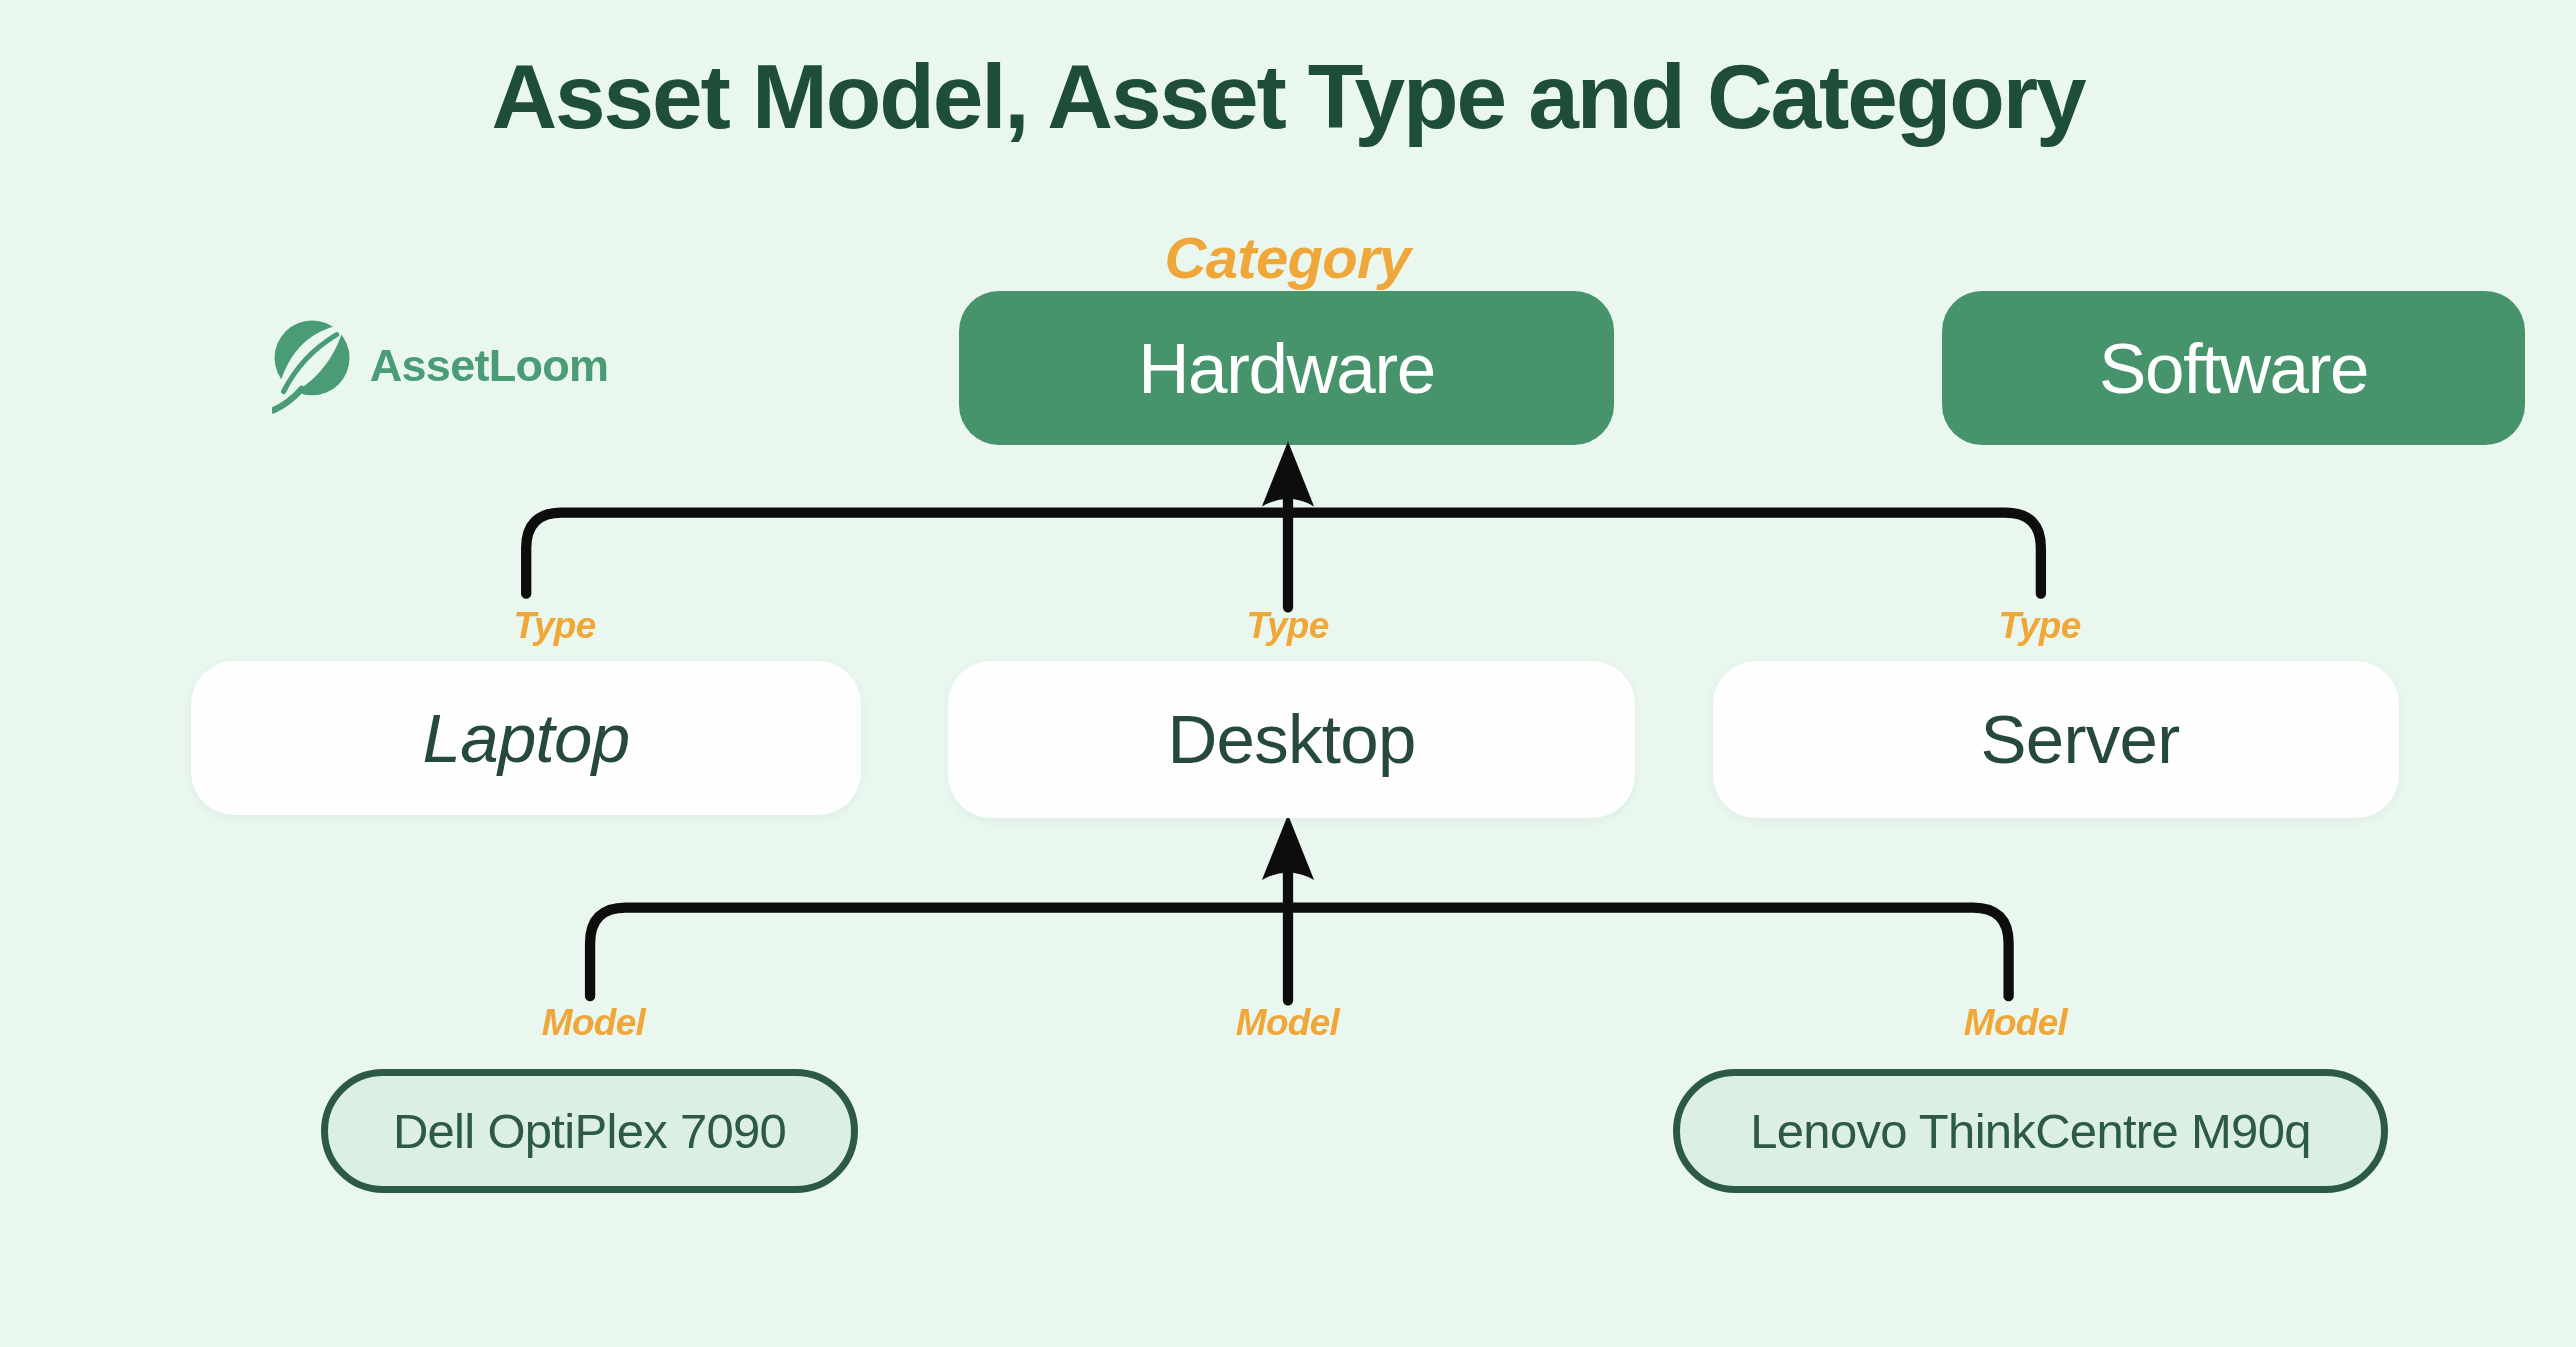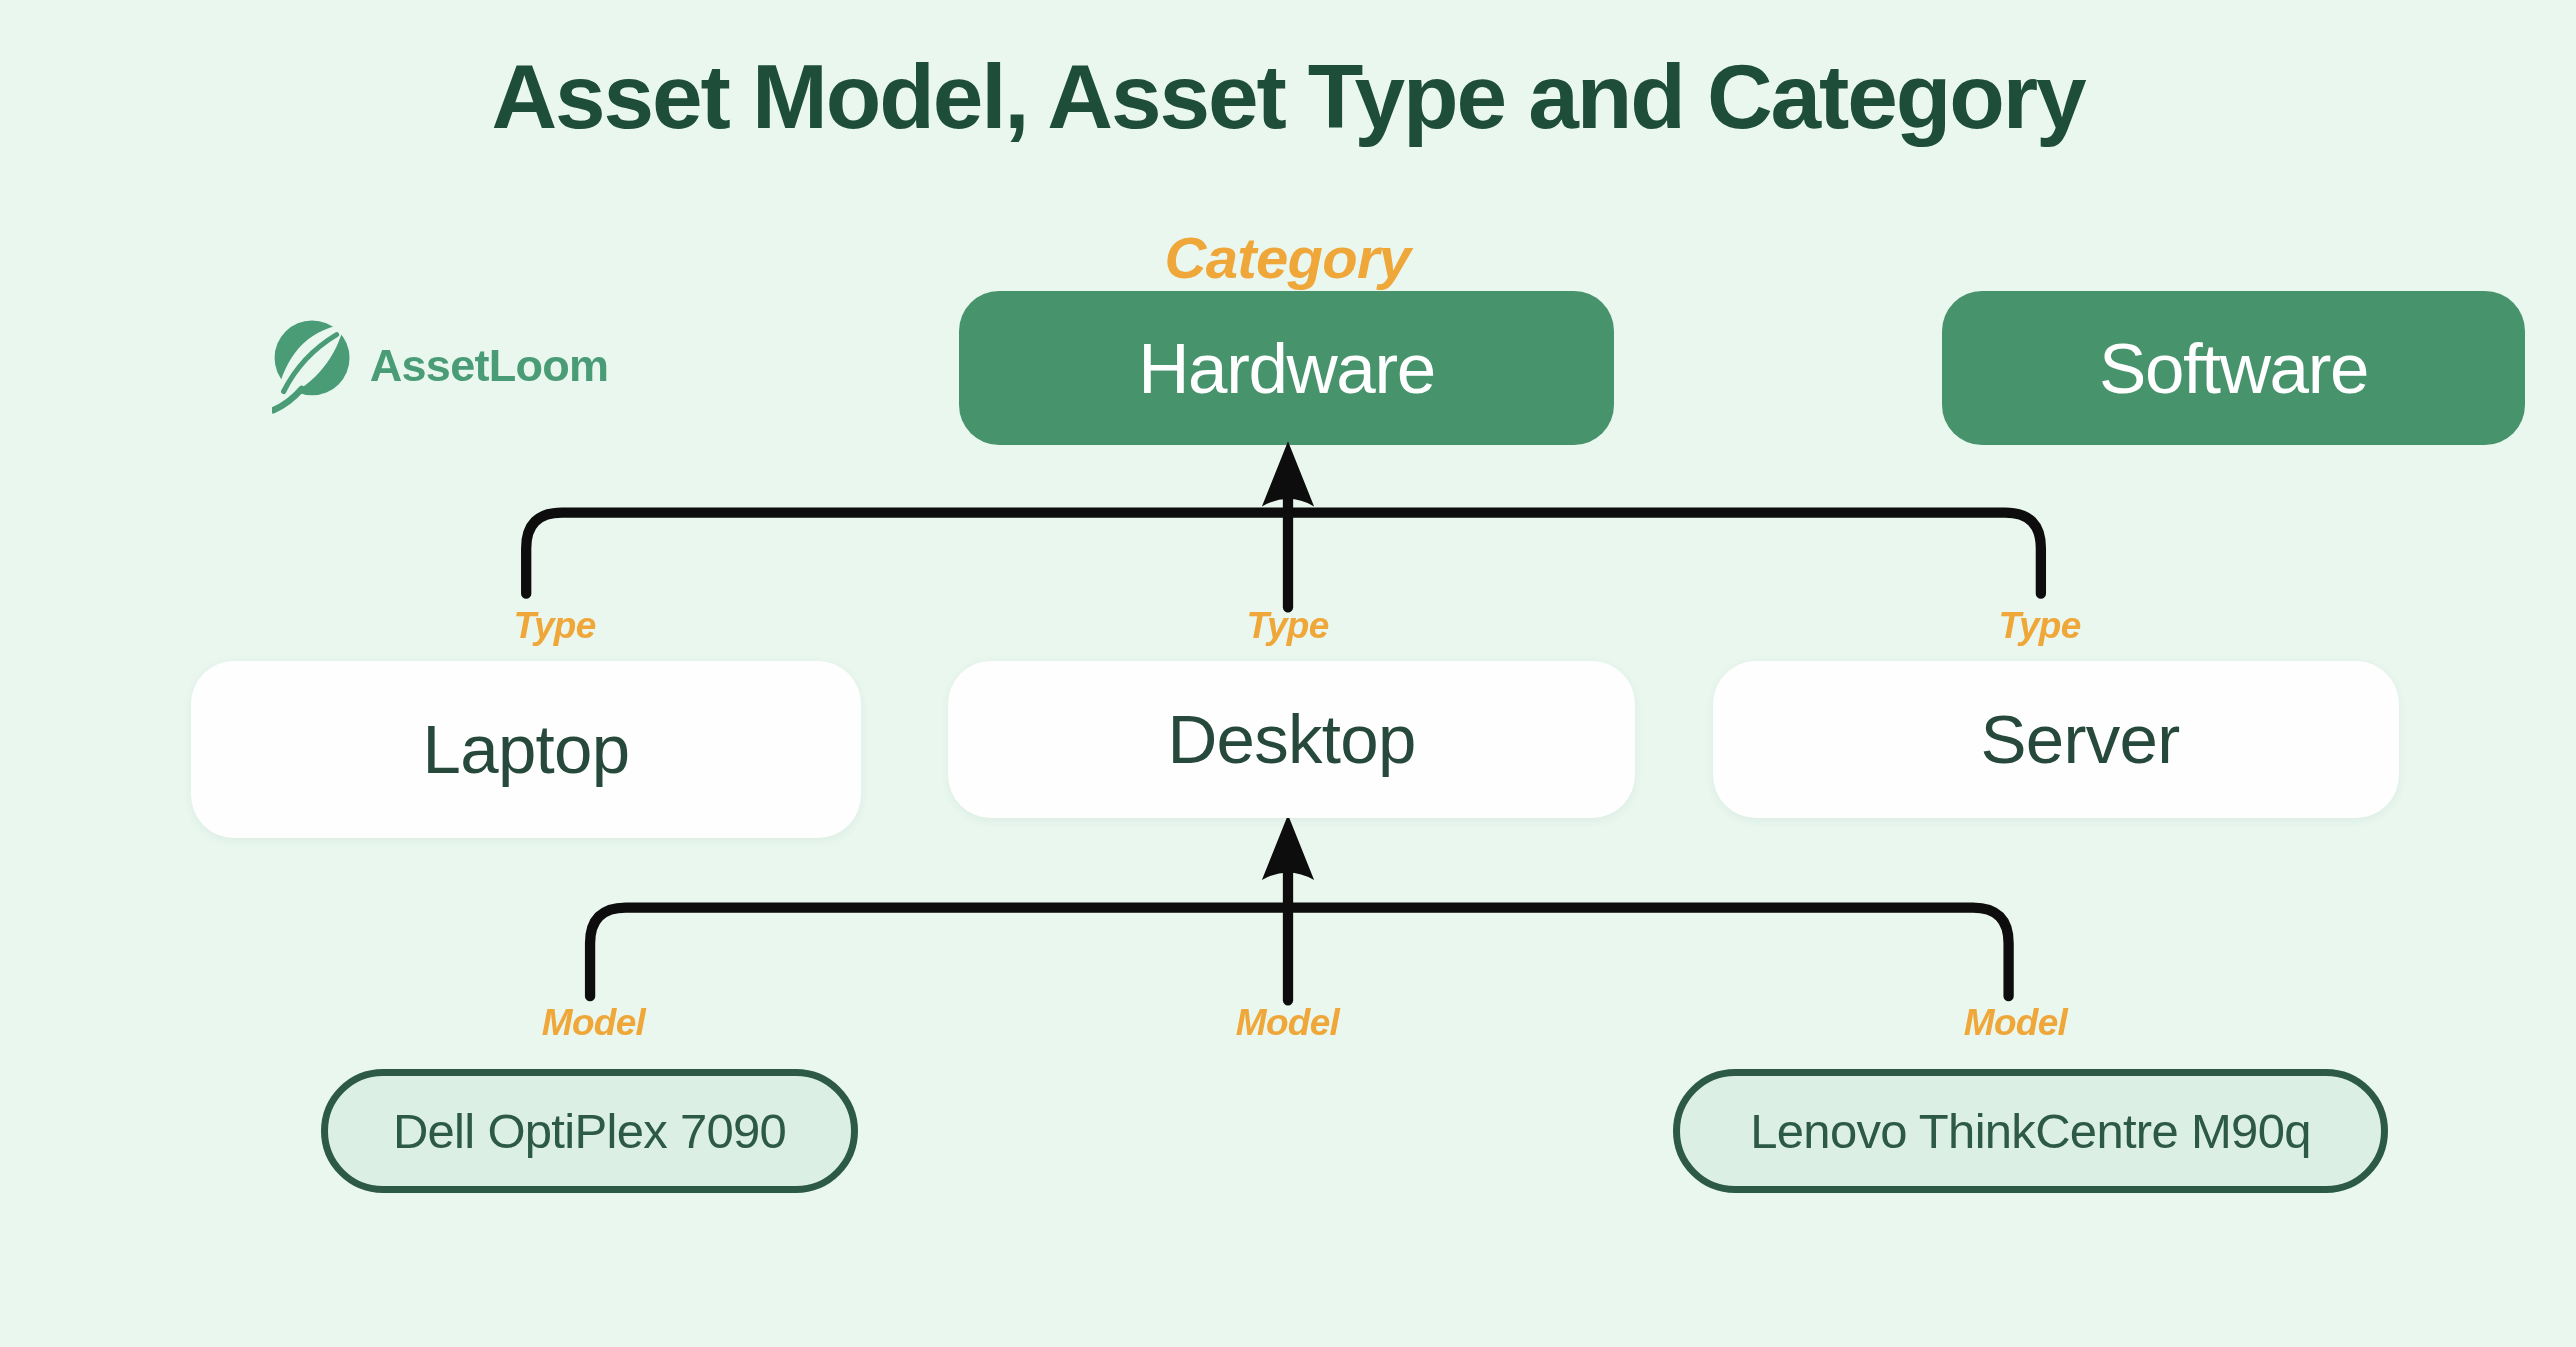--- a/index.html
+++ b/index.html
@@ -110,21 +110,21 @@
 
   <svg class="connectors" width="2576" height="1348" viewBox="0 0 3750 1962">
     <path class="line" d="M766,864 L766,798 Q766,746 818,746 L2919,746 Q2971,746 2971,798 L2971,864"></path>
     <path class="line" d="M1875,706 L1875,884"></path>
     <path class="head" d="M1875,642 L1837,737 Q1875,715 1913,737 Z"></path>
     <path class="line" d="M859,1450 L859,1373 Q859,1321 911,1321 L2872,1321 Q2924,1321 2924,1373 L2924,1450"></path>
     <path class="line" d="M1875,1252 L1875,1456"></path>
     <path class="head" d="M1875,1186 L1837,1281 Q1875,1259 1913,1281 Z"></path>
   </svg>
 
-  <div class="pill white" style="left:191px;top:661px;width:670px;height:177px;">Laptop</div>
+  <div class="pill white" style="left:191px;top:661px;width:670px;height:154px;font-style:italic;">Laptop</div>
   <div class="pill white" style="left:948px;top:661px;width:687px;height:157px;">Desktop</div>
   <div class="pill white" style="left:1713px;top:661px;width:686px;height:157px;padding-left:48px;">Server</div>
 
   <div class="pill outline" style="left:321px;top:1069px;width:537px;height:124px;">Dell OptiPlex 7090</div>
   <div class="pill outline" style="left:1673px;top:1069px;width:715px;height:124px;">Lenovo ThinkCentre M90q</div>
 
 </div>
 
 
 </body></html>

